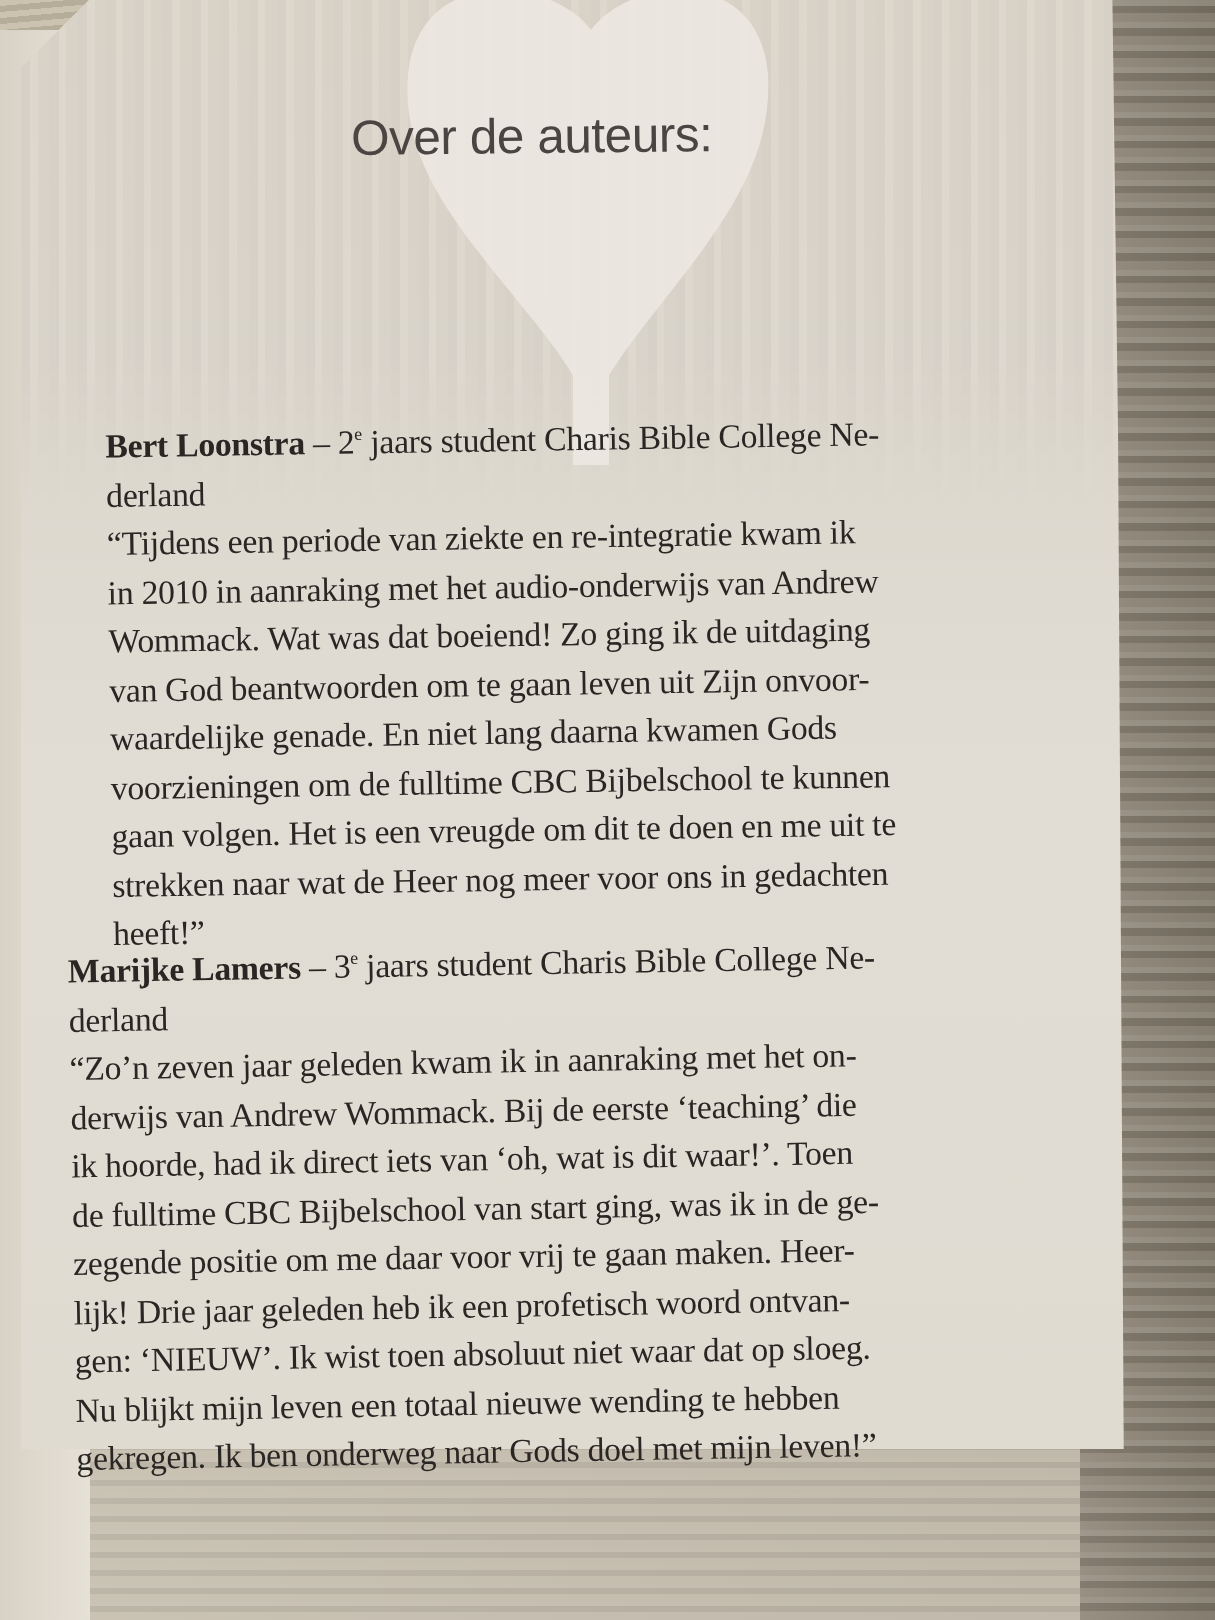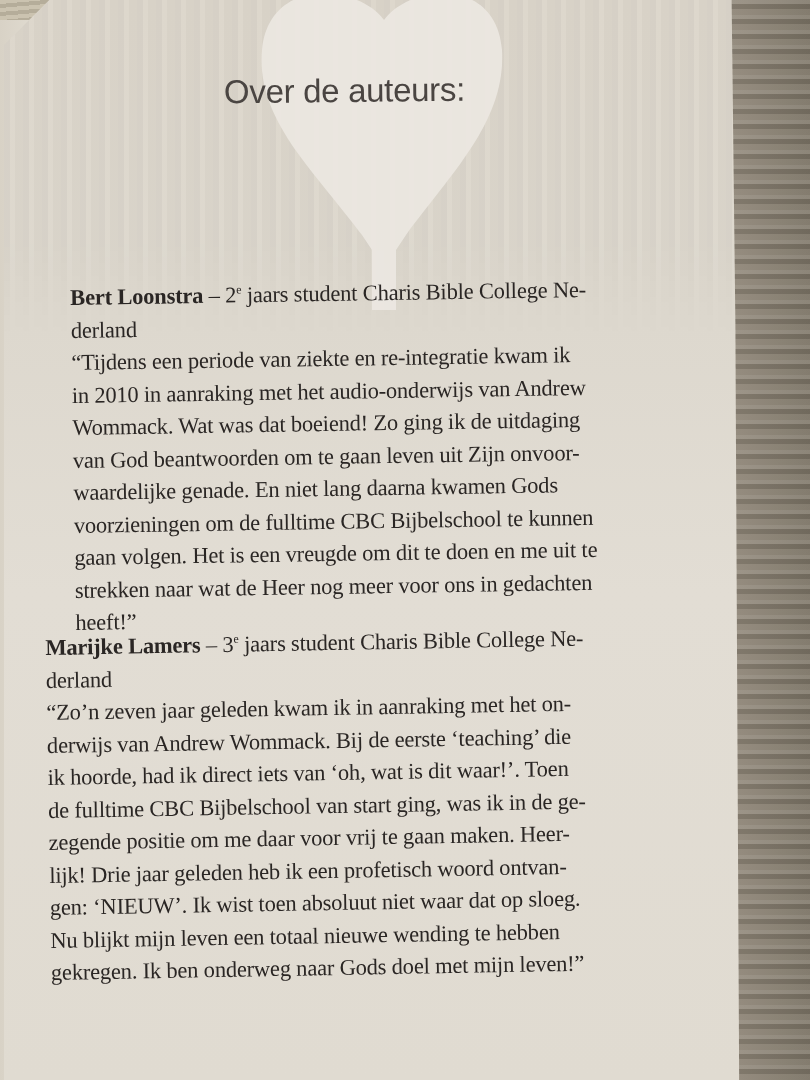--- a/index.html
+++ b/index.html
@@ -22,21 +22,21 @@
     }
     .table-bg-topleft {
       position: absolute; top: 0; left: 0; width: 120px; height: 60px;
       background: repeating-linear-gradient(175deg, #cbc3b0 0 4px, #b5ad9a 4px 8px);
     }
     .page-under {
       position: absolute; top: 20px; left: 0; width: 60px; height: 1060px;
       background: linear-gradient(90deg, #d8d2c6, #e6e1d7);
     }
     .page {
-      position: absolute; top: 0; left: 4px; width: 754px; height: 1080px;
+      position: absolute; top: 0; left: 14px; width: 754px; height: 966px;
       background: linear-gradient(180deg, #dcd6cb 0%, #ddd8ce 30%, #e2ddd4 55%, #e0dbd1 100%);
       clip-path: polygon(0 45px, 6% 0, 96.5% 0, 97% 30%, 97.5% 100%, 0 100%);
       box-shadow: 0 0 6px rgba(0,0,0,0.2);
     }
     .page-texture {
       position: absolute; left: 0; top: 0; width: 100%; height: 340px;
       background: repeating-linear-gradient(90deg, rgba(0,0,0,0.025) 0 6px, rgba(255,255,255,0.03) 6px 11px, rgba(0,0,0,0.015) 11px 19px);
       -webkit-mask-image: linear-gradient(180deg, #000 70%, transparent);
       mask-image: linear-gradient(180deg, #000 70%, transparent);
     }

